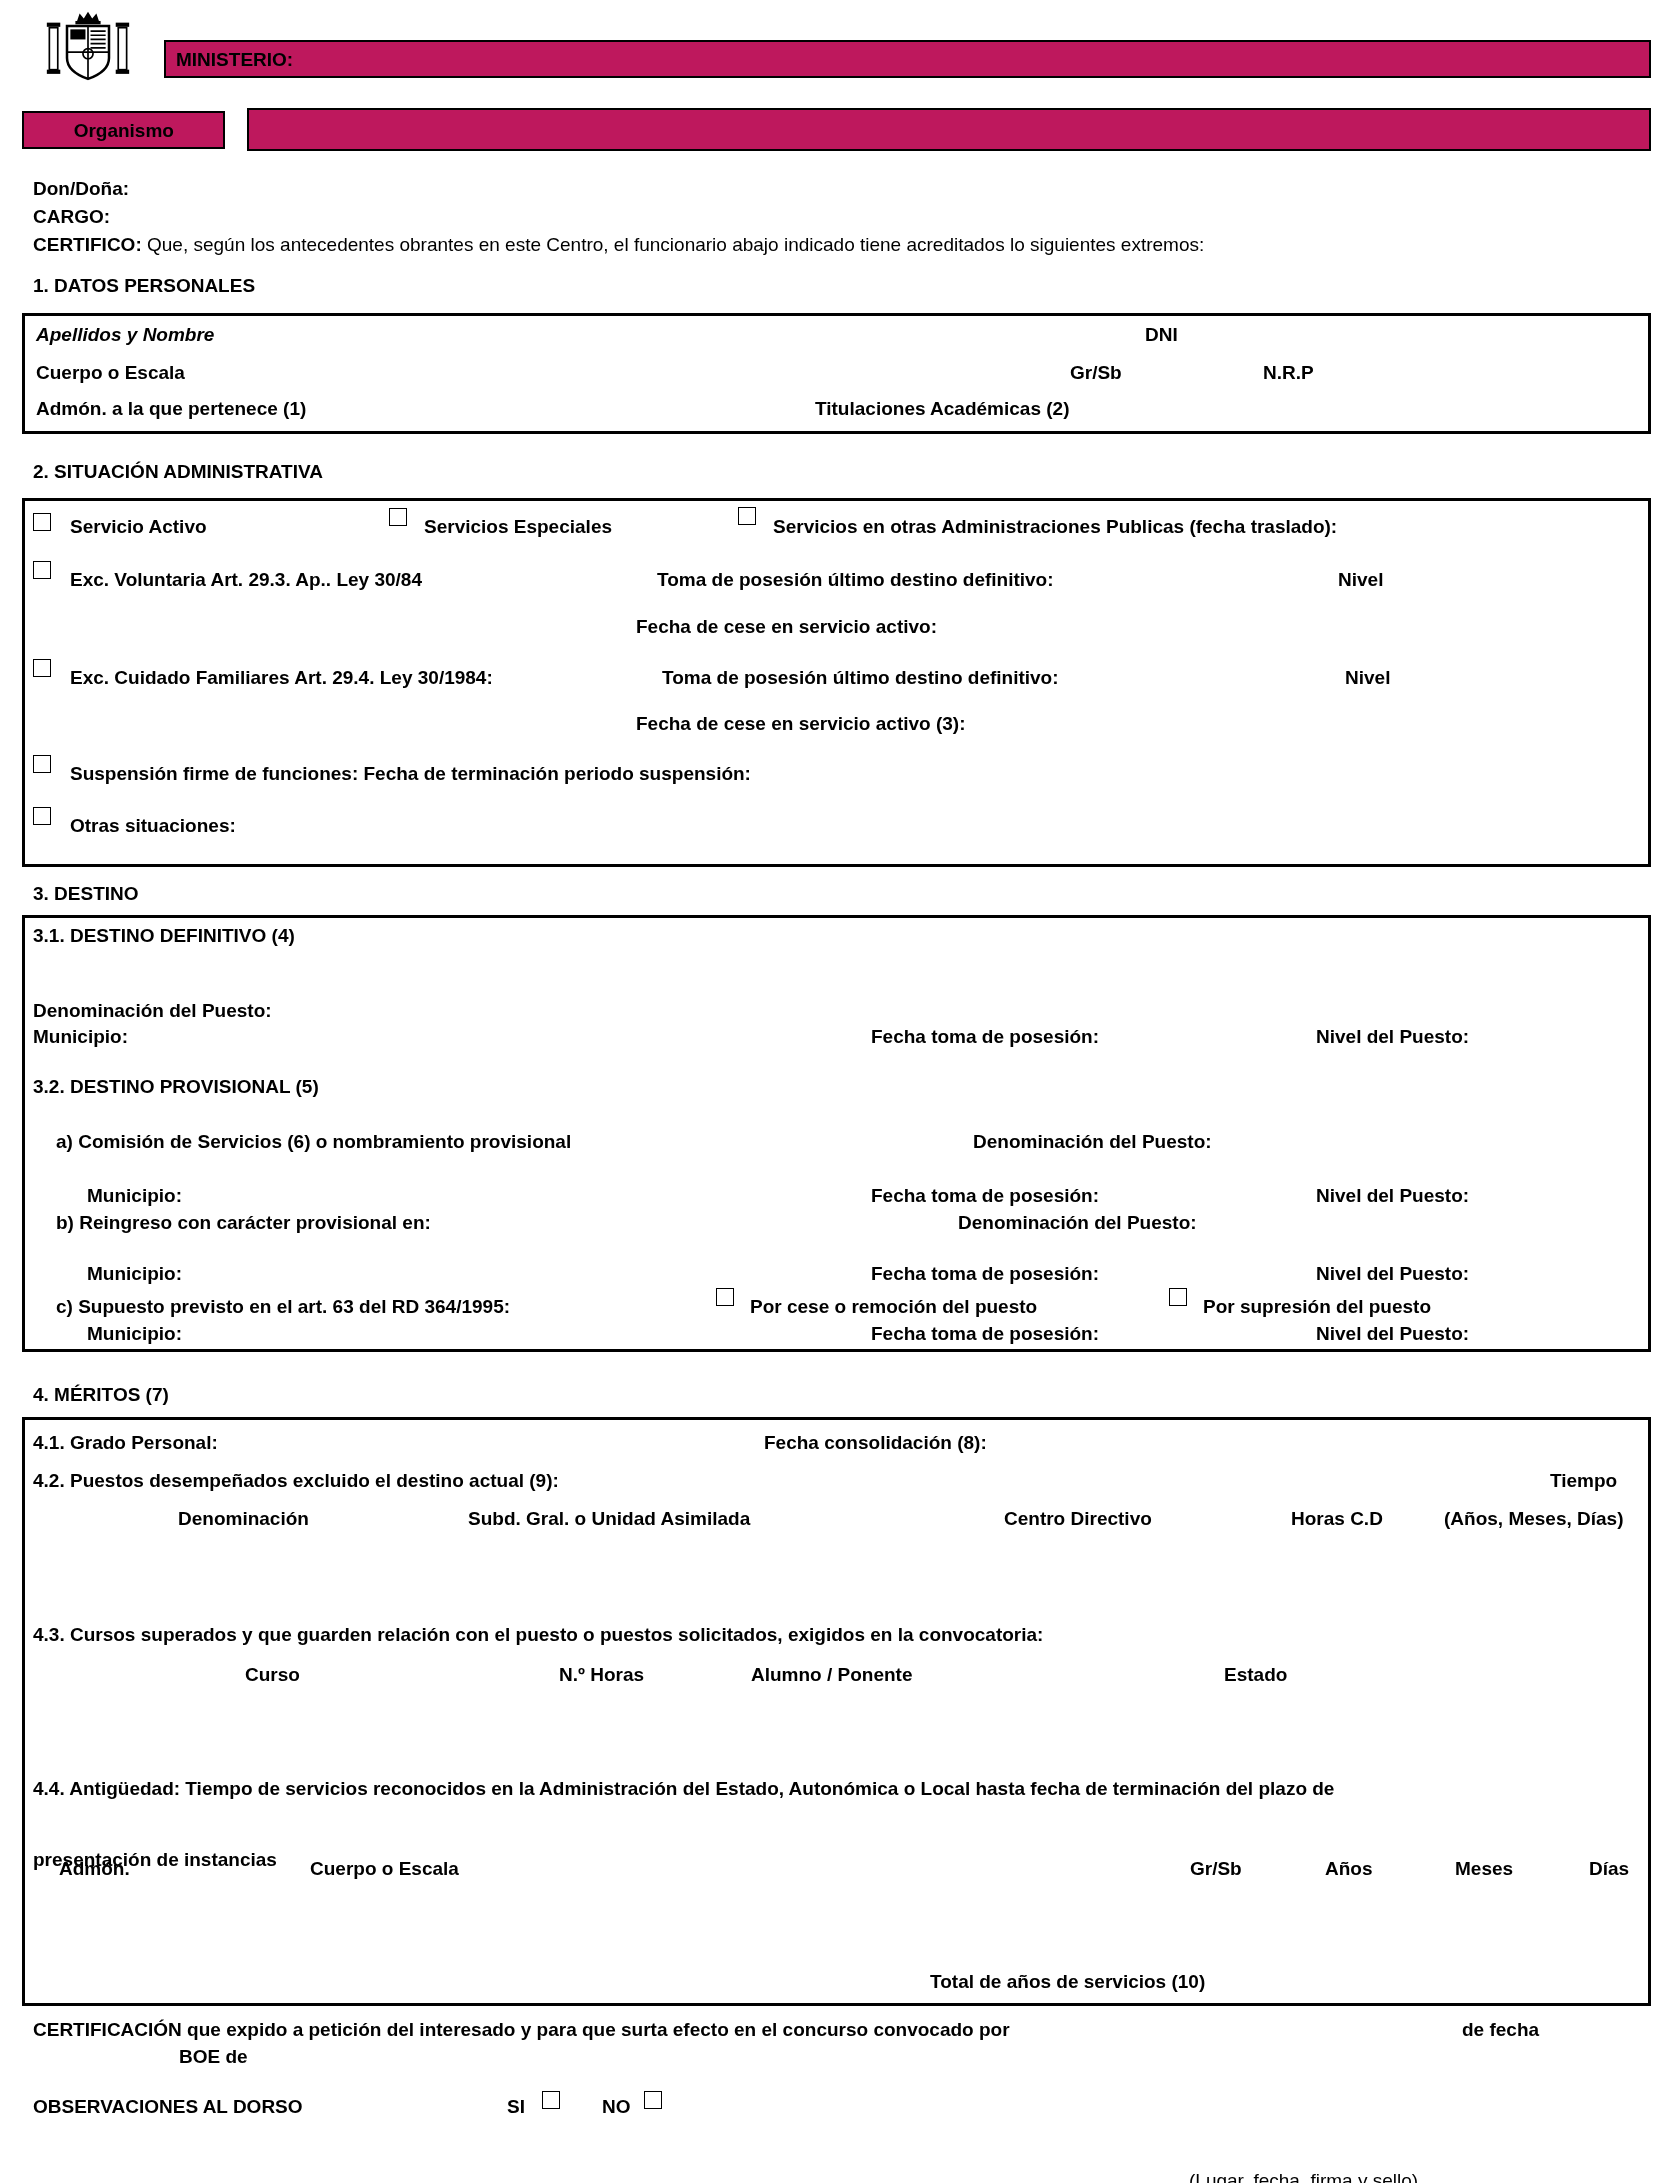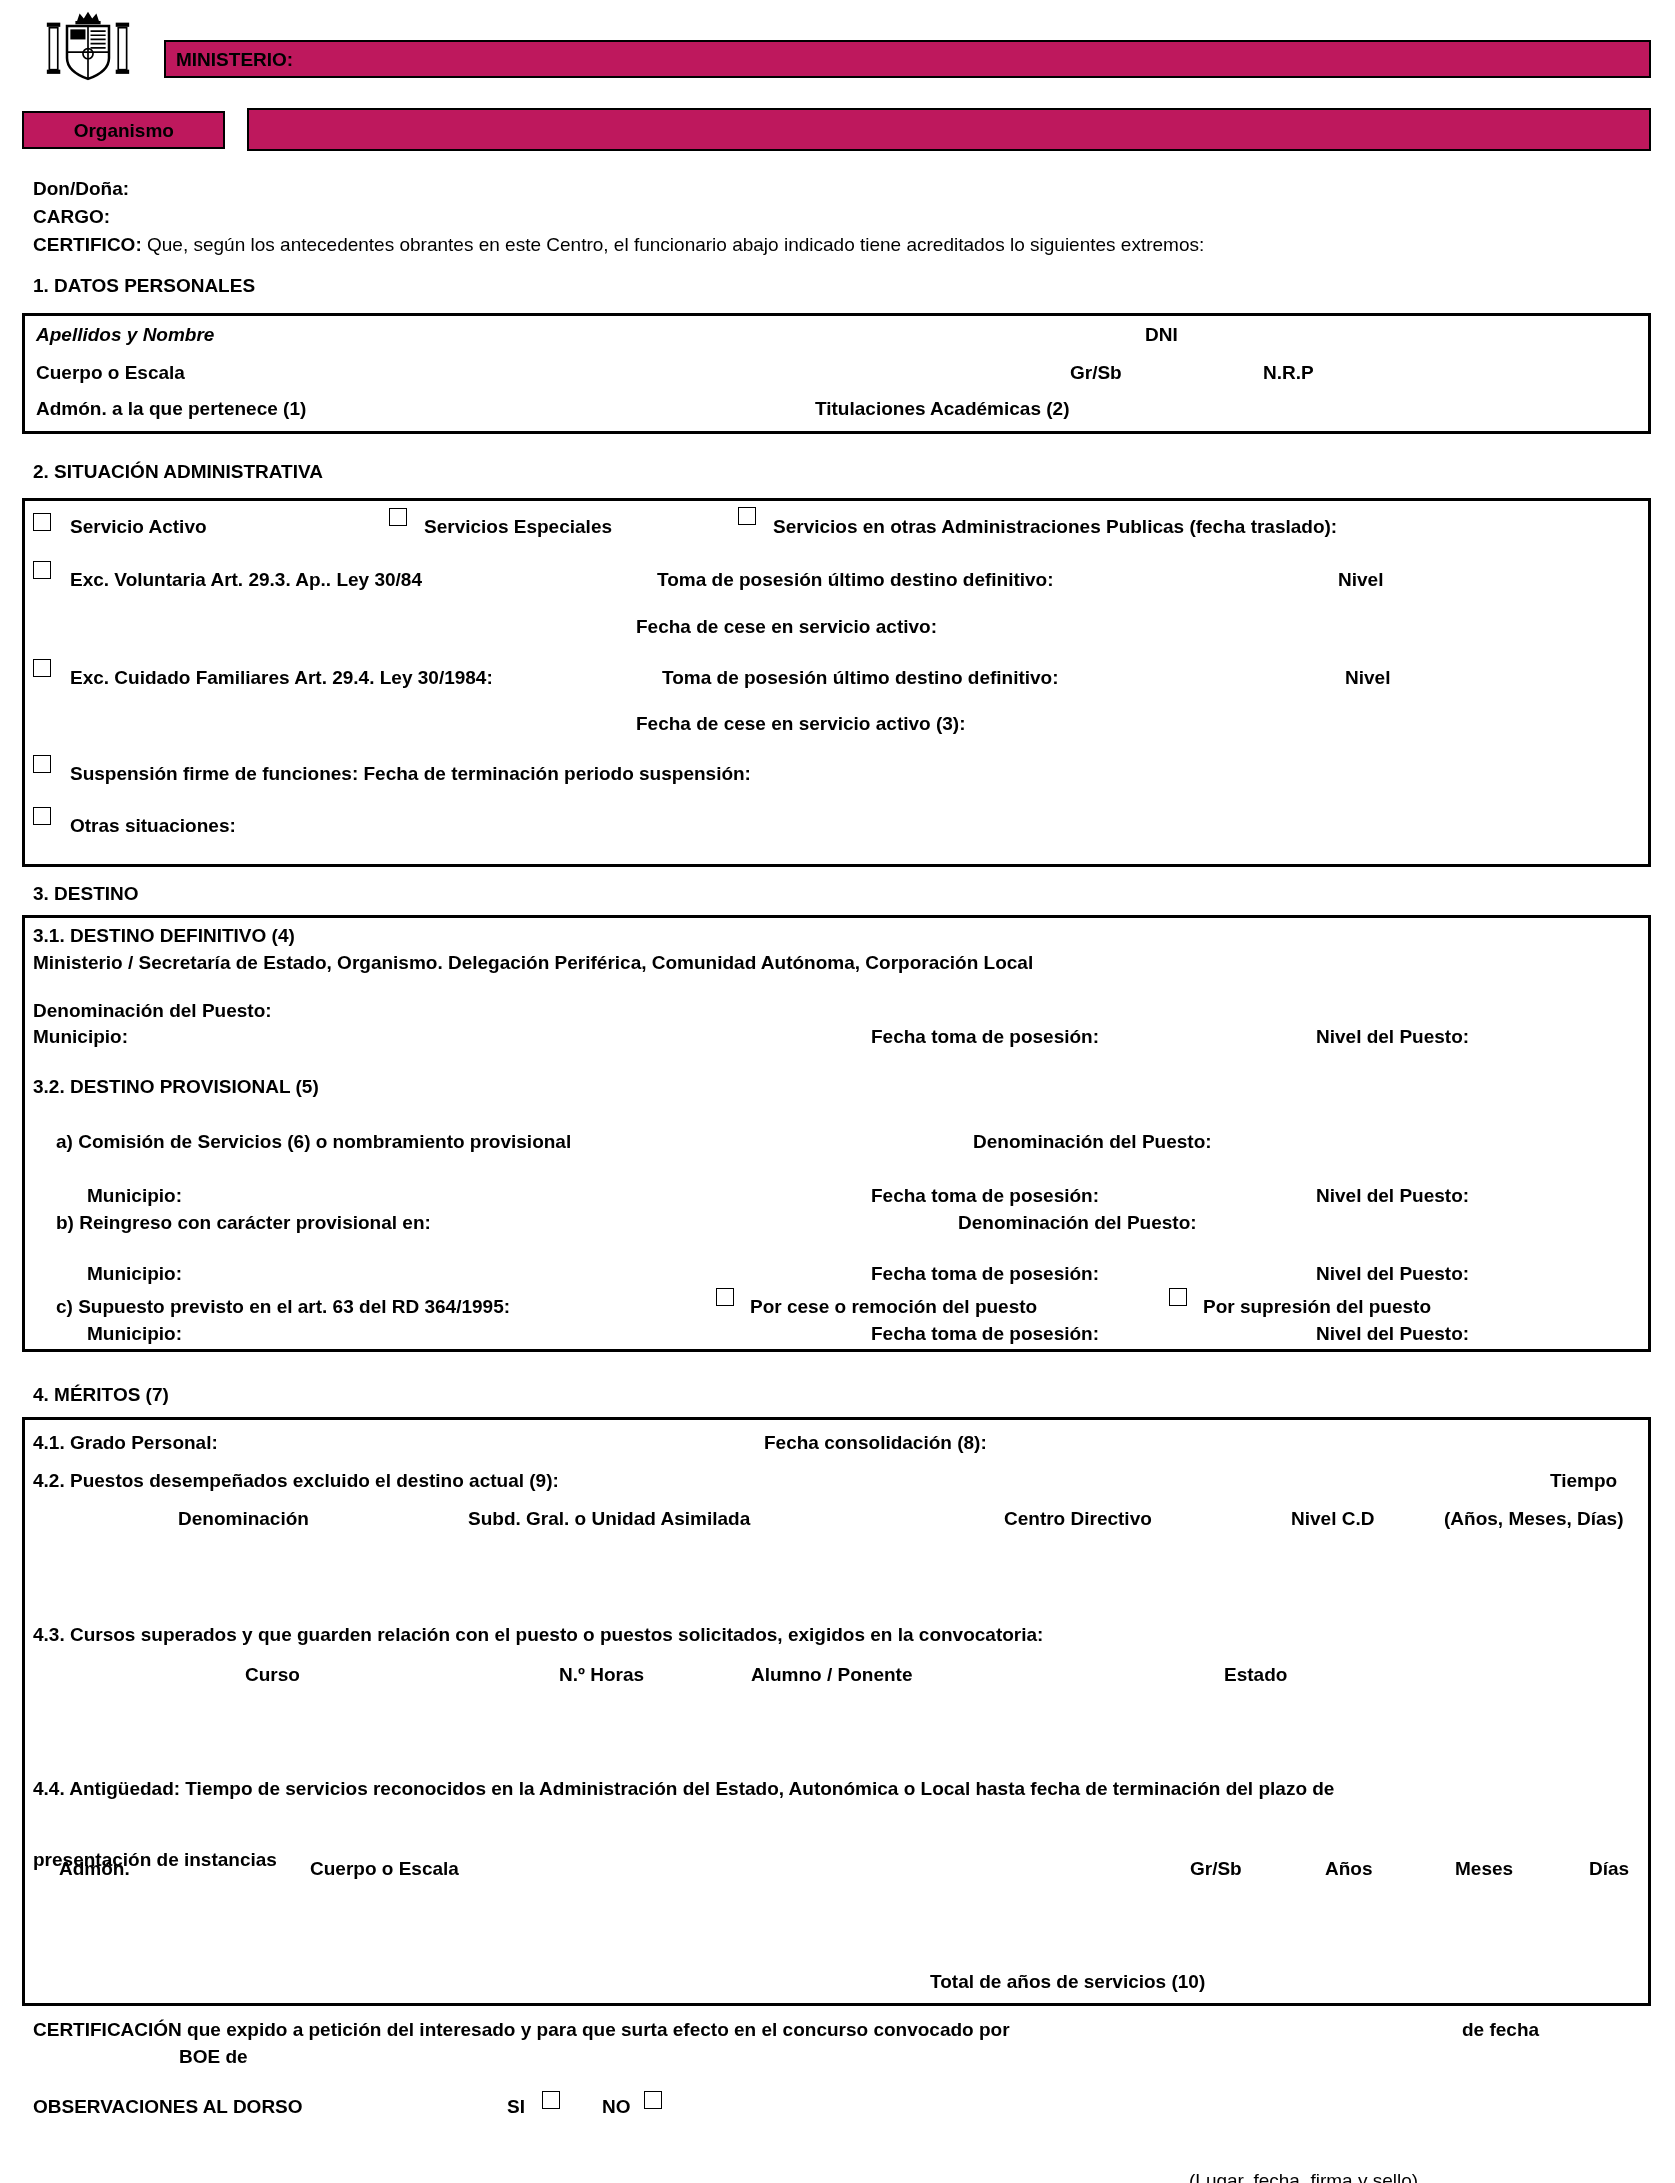--- a/index.html
+++ b/index.html
@@ -89,21 +89,20 @@
   <span class="cb" style="left:33px; top:755px;"></span>
   <span class="t" style="left:70px; top:763px;">Suspensión firme de funciones: Fecha de terminación periodo suspensión:</span>
 
   <span class="cb" style="left:33px; top:807px;"></span>
   <span class="t" style="left:70px; top:815px;">Otras situaciones:</span>
 
   <span class="t" style="left:33px; top:883px;">3. DESTINO</span>
   <div class="box" style="left:22.3px; top:915px; width:1629px; height:437px;"></div>
 
   <span class="t" style="left:33px; top:925px;">3.1. DESTINO DEFINITIVO (4)</span>
-  <span class="t" style="left:33px; top:952px;">Ministerio / Secretaría de Estado, Organismo. Delegación Periférica, Comunidad Autónoma, Corporación Local</span>
 
   <span class="t" style="left:33px; top:1000px;">Denominación del Puesto:</span>
   <span class="t" style="left:33px; top:1026px;">Municipio:</span>
   <span class="t" style="left:871px; top:1026px;">Fecha toma de posesión:</span>
   <span class="t" style="left:1316px; top:1026px;">Nivel del Puesto:</span>
 
   <span class="t" style="left:33px; top:1076px;">3.2. DESTINO PROVISIONAL (5)</span>
 
   <span class="t" style="left:56px; top:1131px;">a) Comisión de Servicios (6) o nombramiento provisional</span>
   <span class="t" style="left:973px; top:1131px;">Denominación del Puesto:</span>
@@ -134,21 +133,21 @@
 
   <span class="t" style="left:33px; top:1432px;">4.1. Grado Personal:</span>
   <span class="t" style="left:764px; top:1432px;">Fecha consolidación (8):</span>
 
   <span class="t" style="left:33px; top:1470px;">4.2. Puestos desempeñados excluido el destino actual (9):</span>
   <span class="t" style="left:1550px; top:1470px;">Tiempo</span>
 
   <span class="t" style="left:178px; top:1508px;">Denominación</span>
   <span class="t" style="left:468px; top:1508px;">Subd. Gral. o Unidad Asimilada</span>
   <span class="t" style="left:1004px; top:1508px;">Centro Directivo</span>
-  <span class="t" style="left:1291px; top:1508px;">Nivel C.D</span>
+  <span class="t" style="left:1291px; top:1508px;">Horas C.D</span>
   <span class="t" style="left:1444px; top:1508px;">(Años, Meses, Días)</span>
 
   <span class="t" style="left:33px; top:1624px;">4.3. Cursos superados y que guarden relación con el puesto o puestos solicitados, exigidos en la convocatoria:</span>
   <span class="t" style="left:245px; top:1664px;">Curso</span>
   <span class="t" style="left:559px; top:1664px;">N.º Horas</span>
   <span class="t" style="left:751px; top:1664px;">Alumno / Ponente</span>
   <span class="t" style="left:1224px; top:1664px;">Estado</span>
 
   <span class="t" style="left:33px; top:1778px;">4.4. Antigüedad: Tiempo de servicios reconocidos en la Administración del Estado, Autonómica o Local hasta fecha de terminación del plazo de</span>
   <span class="t" style="left:33px; top:1817px;margin-top:32px;">presentación de instancias</span>

